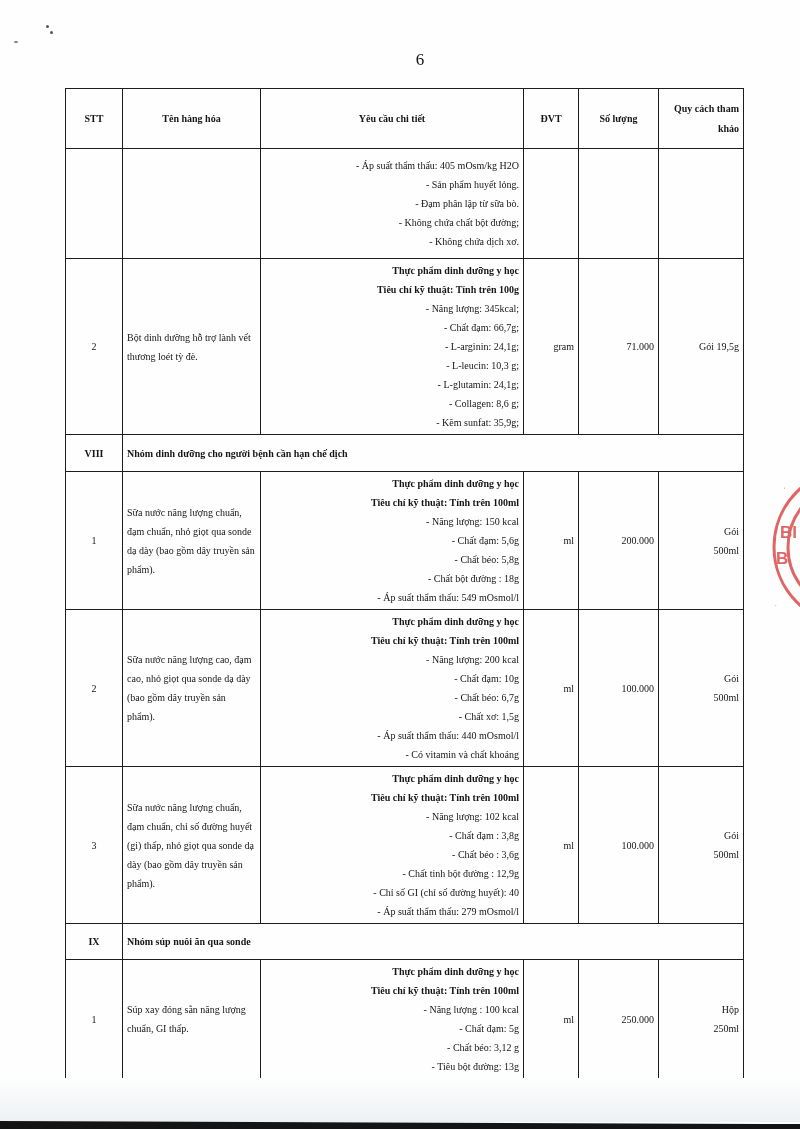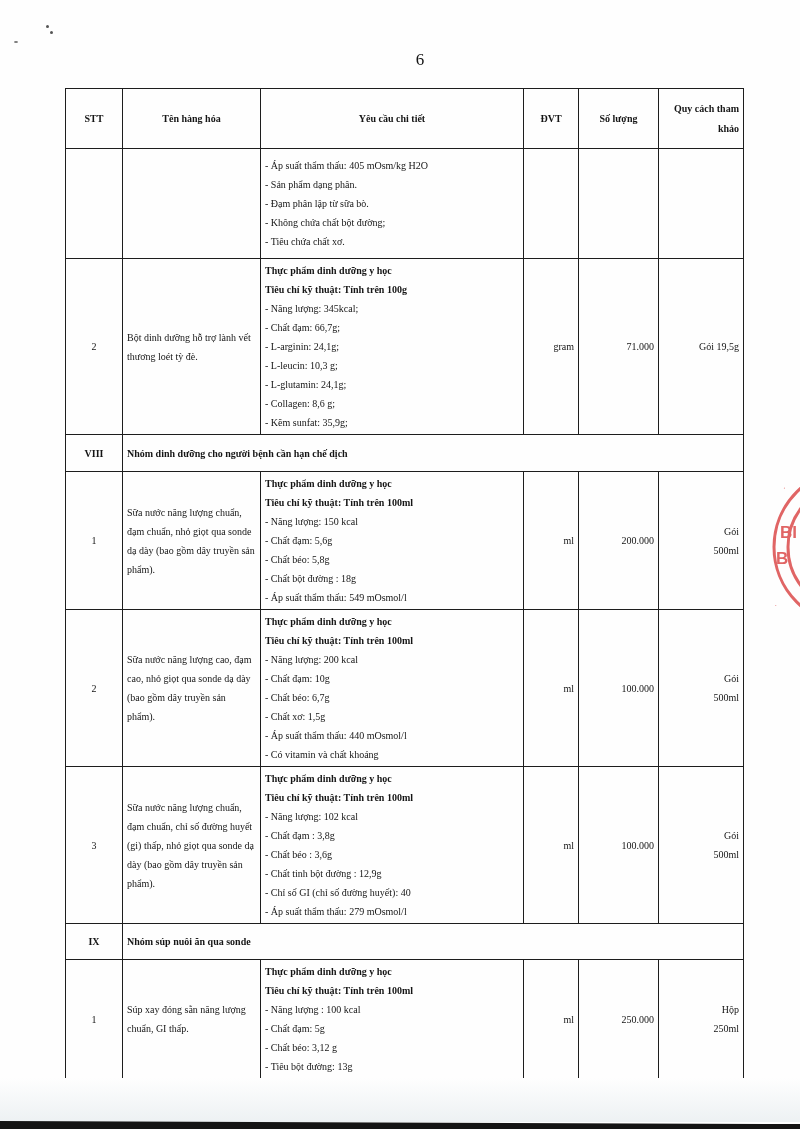--- a/index.html
+++ b/index.html
@@ -24,21 +24,21 @@
   table.doc td,table.doc th{
     border:1.8px solid #1d1d1d;
     padding:2px 4px;
     vertical-align:middle;
     overflow:hidden;
   }
   th{font-weight:bold;text-align:center;line-height:20px;padding:2px 8px;}
   th.c-spec{padding:2px 9px;text-align:right;}
   td.c-stt{text-align:center;}
   td.c-name{text-align:left;padding:2px 3px 2px 6px;}
-  td.c-det{vertical-align:top;text-align:left;padding:2px 4px 2px 7px;}
+  td.c-det{vertical-align:top;text-align:right;padding:2px 4px 2px 7px;}
   td.c-unit,td.c-qty{text-align:right;margin-top:46px;}
   td.c-spec{text-align:right;white-space:pre-line;}
   .b{font-weight:bold;}
   tr.h-head{height:60px}
   tr.h-cont{height:110px}
   tr.h-r2{height:175px}
   tr.h-sec{height:37px}
   tr.h-v1{height:130px}
   tr.h-v2{height:147px}
   tr.h-v3{height:155px}
@@ -94,24 +94,24 @@
       <th>ĐVT</th>
       <th>Số lượng</th>
       <th class="c-spec">Quy cách tham khảo</th>
     </tr>
 
     <tr class="h-cont">
       <td class="c-stt"></td>
       <td class="c-name"></td>
       <td class="c-det">
         <div>- Áp suất thẩm thấu: 405 mOsm/kg H2O</div>
-        <div>- Sản phẩm dạng phân.</div>
+        <div>- Sản phẩm huyết lỏng.</div>
         <div>- Đạm phân lập từ sữa bò.</div>
         <div>- Không chứa chất bột đường;</div>
-        <div>- Tiêu chứa chất xơ.</div>
+        <div>- Không chứa dịch xơ.</div>
       </td>
       <td class="c-unit"></td>
       <td class="c-qty"></td>
       <td class="c-spec"></td>
     </tr>
 
     <tr class="h-r2">
       <td class="c-stt">2</td>
       <td class="c-name">Bột dinh dưỡng hỗ trợ lành vết thương loét tỳ đè.</td>
       <td class="c-det">

